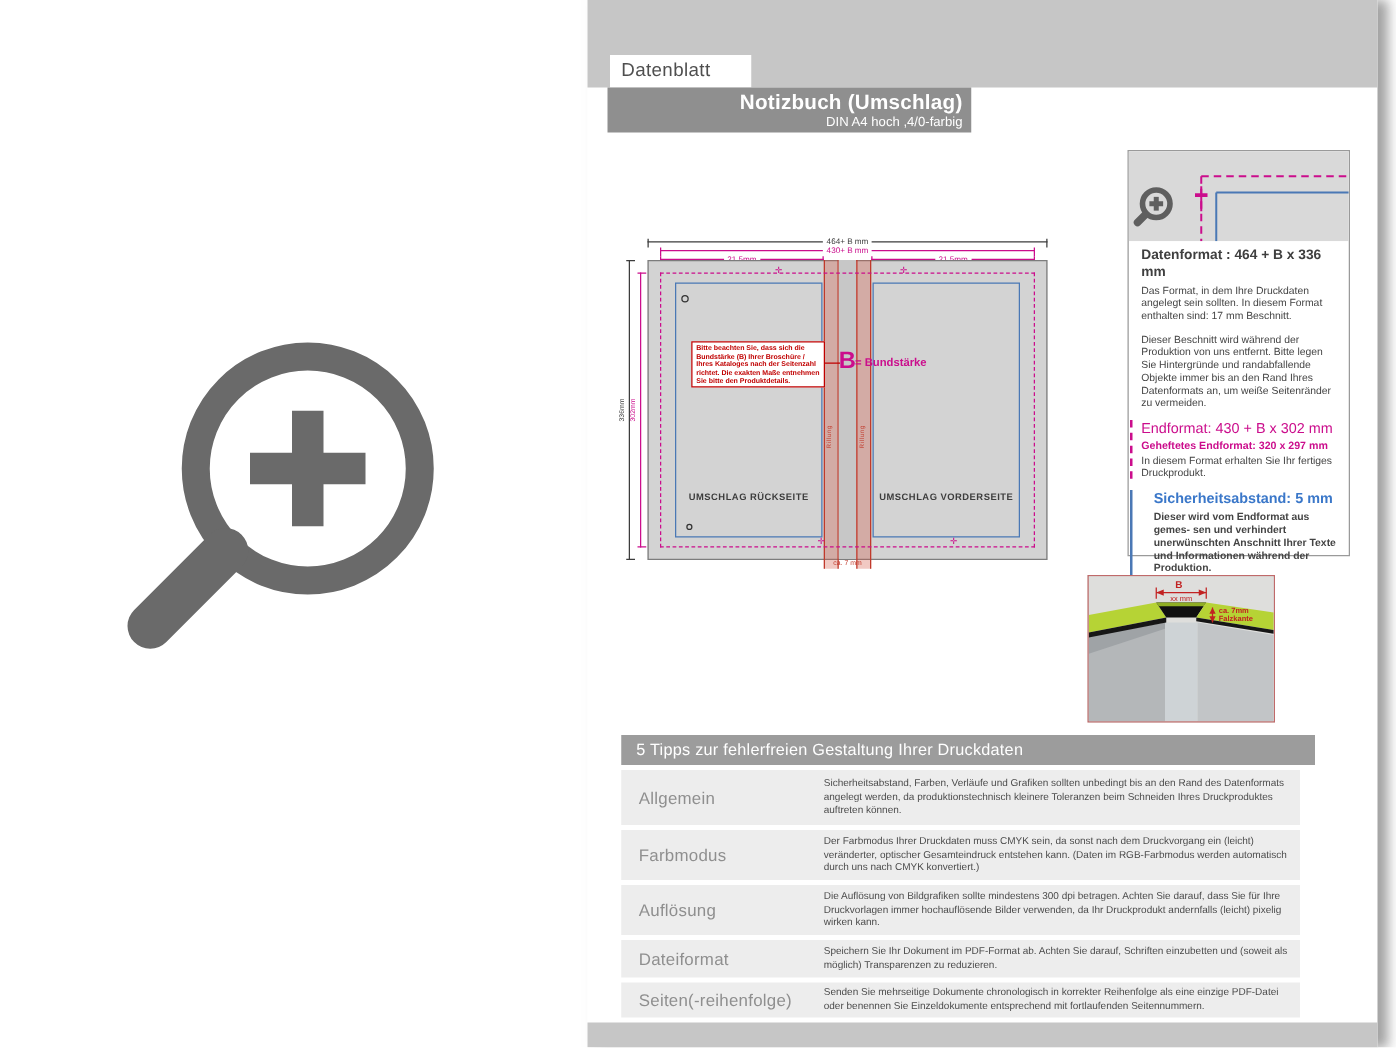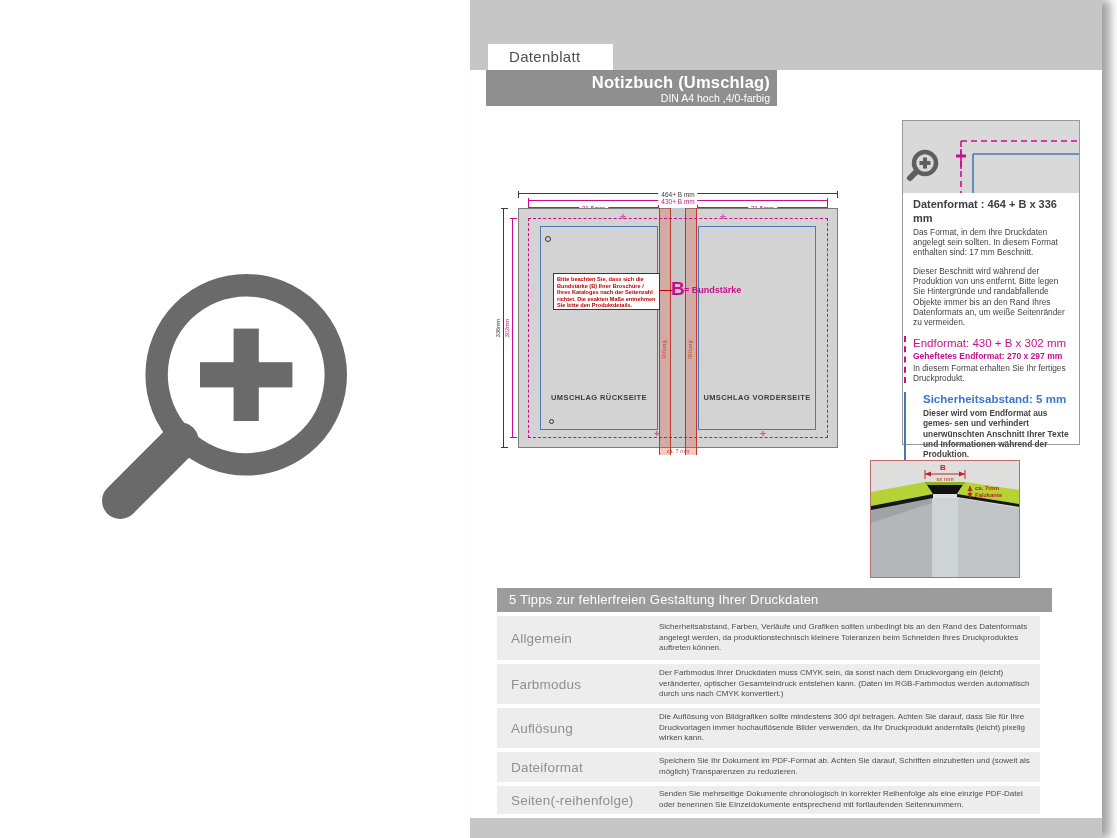--- a/index.html
+++ b/index.html
@@ -4,21 +4,21 @@
 <style>
   html,body{margin:0;padding:0;background:#ffffff;}
   .canvas{position:relative;width:1117px;height:838px;background:#fff;overflow:hidden;
           font-family:"Liberation Sans", sans-serif;color:#444;}
   .abs{position:absolute;}
 
   
   .page{position:absolute;left:470px;top:0;width:632px;height:838px;background:#fff;
         box-shadow:8px 0 9px rgba(70,70,70,0.5);}
   .bar-gray{background:#c6c6c6;}
-  .tab{background:#fff;font-size:15px;color:#4f4f4f;line-height:26px;padding-left:21px;letter-spacing:.3px;}
+  .tab{background:#fff;font-size:15px;color:#4f4f4f;line-height:26px;padding-left:9px;letter-spacing:.3px;}
   .hdrbar{background:#8f8f8f;color:#fff;text-align:right;padding:3px 7px 0 0;box-sizing:border-box;}
   .hdr-title{font-size:16.5px;font-weight:bold;letter-spacing:.2px;line-height:19px;}
   .hdr-sub{font-size:10.5px;line-height:12px;}
 
   
   .spread{background:#d3d3d3;border:1px solid #7d7d7d;box-sizing:border-box;}
   .dashed-rect{border:1px dashed #cb0d8c;box-sizing:border-box;}
   .blue-rect{border:1px solid #4a78b5;box-sizing:border-box;}
   .band{background:rgba(214,92,72,0.33);border-left:1px solid #c0392b;border-right:1px solid #c0392b;box-sizing:border-box;}
   .spinecenter{background:#c7c7c7;}
@@ -169,21 +169,21 @@
           <rect x="20" y="36.5" width="4" height="11" fill="#5f5f5f"></rect>
           <line x1="13" y1="51" x2="7" y2="57" stroke="#5f5f5f" stroke-width="6" stroke-linecap="round"></line>
         </g>
       </svg>
       <div class="info-text">
         <div class="info-title">Datenformat : 464 + B x 336 mm</div>
         <p class="info-p">Das Format, in dem Ihre Druckdaten angelegt sein sollten. In diesem Format enthalten sind: 17 mm Beschnitt.</p>
         <p class="info-p">Dieser Beschnitt wird während der Produktion von uns entfernt. Bitte legen Sie Hintergründe und randabfallende Objekte immer bis an den Rand Ihres Datenformats an, um weiße Seitenränder zu vermeiden.</p>
         <div class="blk-mag">
           <div class="t-mag1">Endformat: 430 + B x 302 mm</div>
-          <div class="t-mag2">Geheftetes Endformat: 270 x 297 mm</div>
+          <div class="t-mag2">Geheftetes Endformat: 320 x 297 mm</div>
           <div>In diesem Format erhalten Sie Ihr fertiges Druckprodukt.</div>
         </div>
         <div class="blk-blue">
           <div class="t-blue">Sicherheitsabstand: 5 mm</div>
           <div>Dieser wird vom Endformat aus gemes- sen und verhindert unerwünschten Anschnitt Ihrer Texte und Informationen während der Produktion.</div>
         </div>
       </div>
     </div>
 
     <div class="abs spinefig" style="left:400px;top:460px;width:150px;height:118px;">

